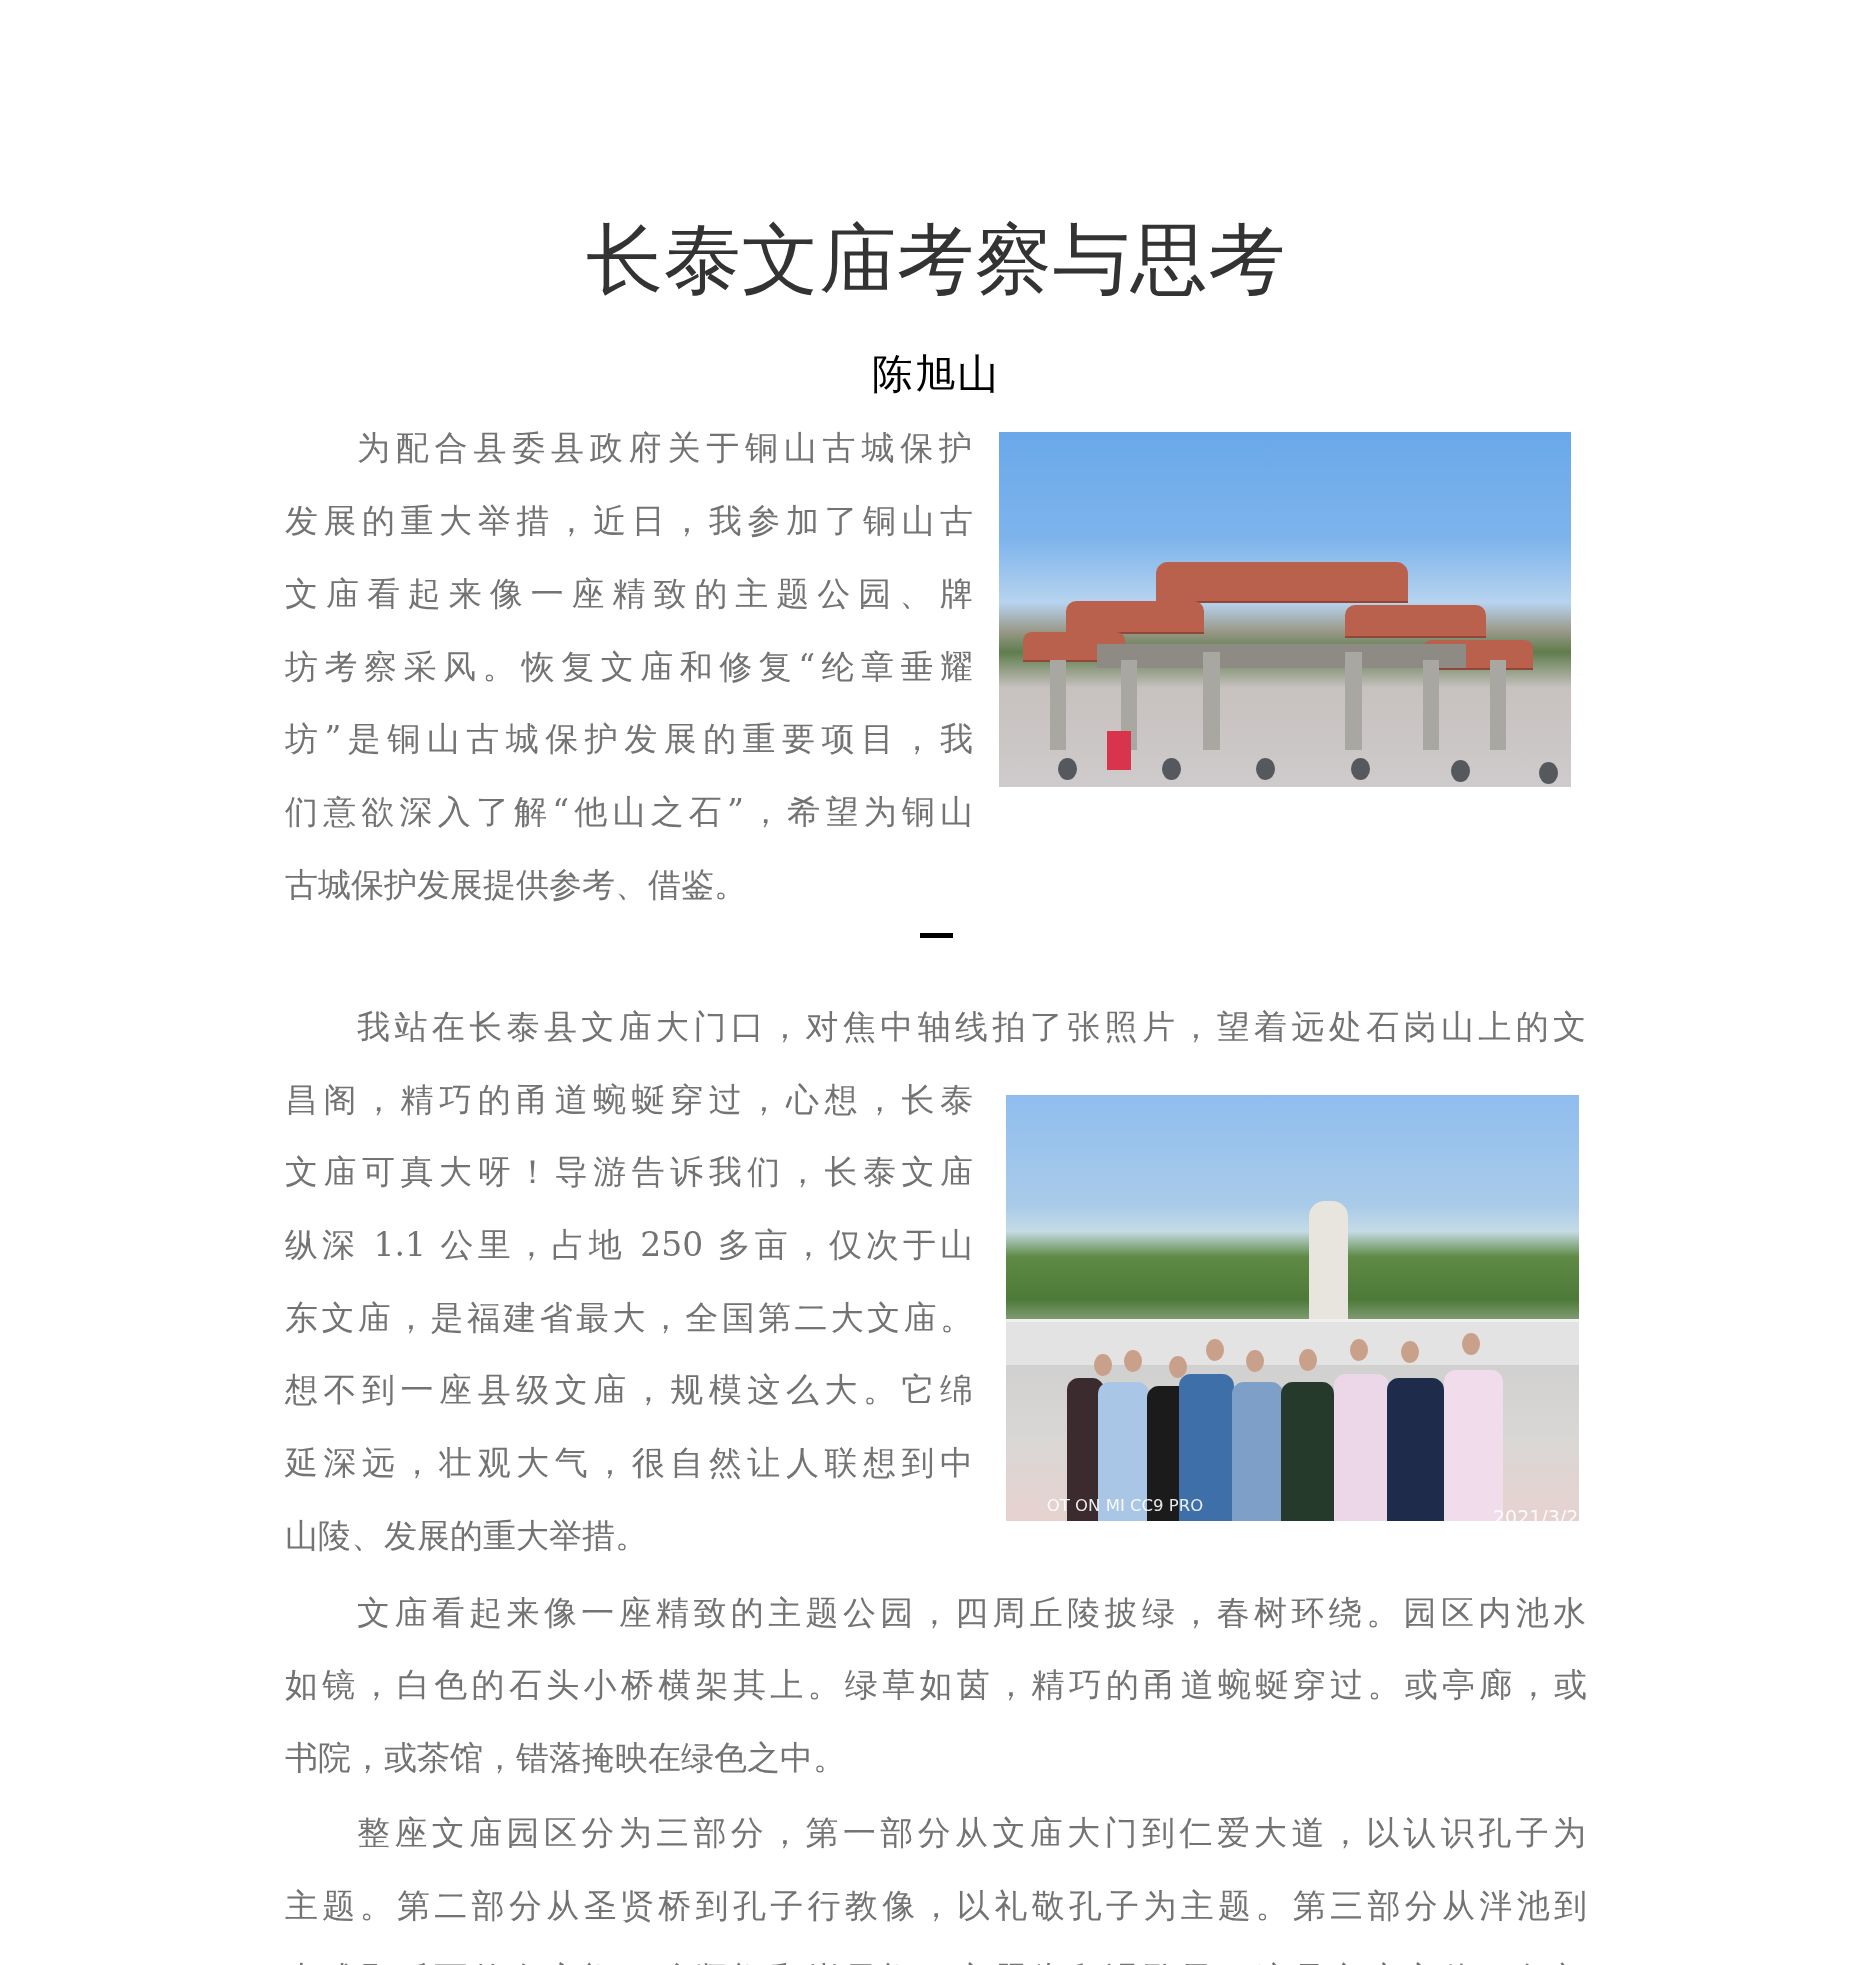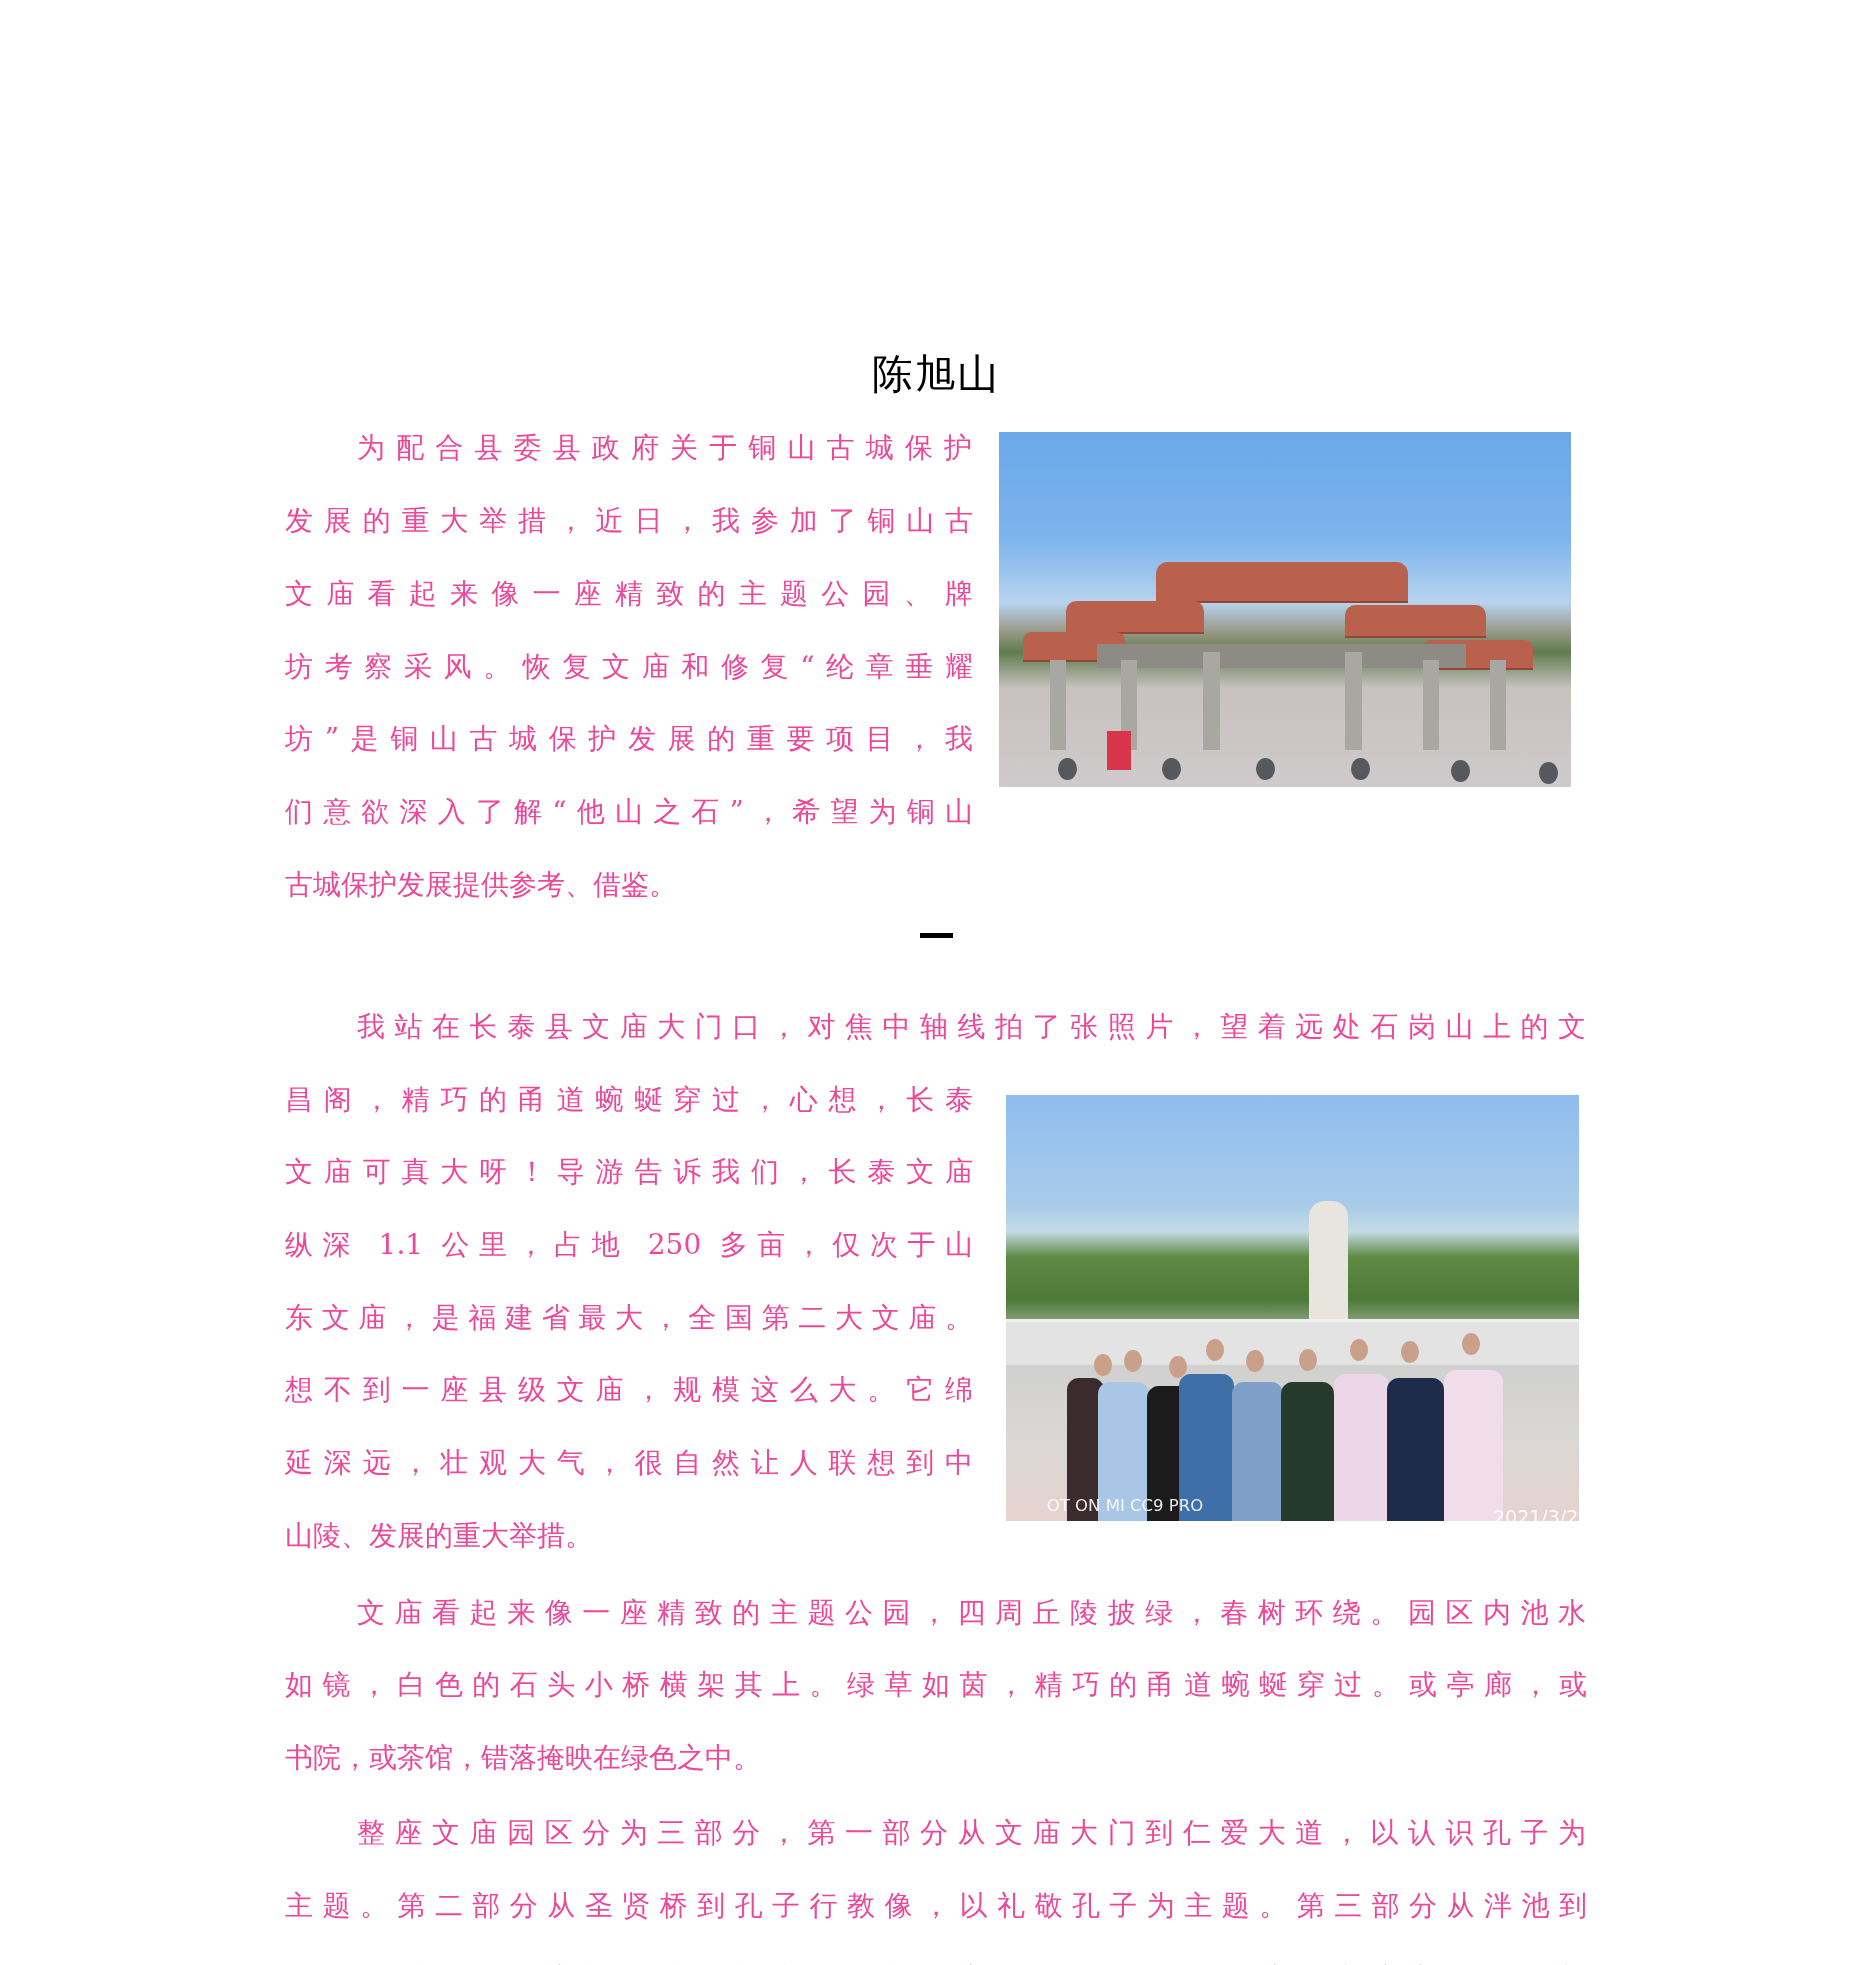--- a/index.html
+++ b/index.html
@@ -11,21 +11,21 @@
     font-size: 77px; line-height: 79px; color: #333333; letter-spacing: 0.8px;
   }
   .author {
     position: absolute; left: 0; width: 1872px; top: 351px;
     text-align: center; font-family: "DejaVu Serif", "Liberation Serif", serif;
     font-size: 41px; line-height: 47px; color: #000000; letter-spacing: 1.6px;
   }
   .line {
     position: absolute; left: 285px; height: 39px;
     font-family: "DejaVu Serif", "Liberation Serif", serif;
-    font-size: 28px; line-height: 39px; color: #ec4899;
+    font-size: 33px; line-height: 39px; color: #737373;
     white-space: nowrap; letter-spacing: 0px;
   }
   .line.narrow { width: 688px; text-align-last: justify; text-align: justify; }
   .line.full { width: 1302px; text-align-last: justify; text-align: justify; }
   .line.last { text-align-last: left; }
   .line.indent { left: 357px; }
   .line.indent.narrow { width: 615px; }
   .line.indent.full { width: 1229px; }
   .section-num {
     position: absolute; left: 920px; top: 933px; width: 33px; height: 4.7px; background: #000000;
@@ -43,20 +43,21 @@
   .head { position: absolute; width: 18px; height: 22px; border-radius: 50%; background: #c9a08a; }
   .statue { position: absolute; background: #e8e4de; border-radius: 15.7px 15.7px 3.1px 3.1px; }
   .railing { position: absolute; background: #e3e3e3; border-top: 3.1px solid #f0f0f0; }
   .watermark { position: absolute; color: #ffffff; font-family: "DejaVu Sans", sans-serif; opacity: 0.9; white-space: nowrap; }
 </style>
 </head>
 <body>
 
 <div class="page">
 
+  <div class="title">长泰文庙考察与思考</div>
   <div class="author">陈旭山</div>
 
   <div>
     <div class="line narrow indent" style="top:428px">为配合县委县政府关于铜山古城保护</div>
     <div class="line narrow" style="top:501px">发展的重大举措，近日，我参加了铜山古</div>
     <div class="line narrow" style="top:574px">文庙看起来像一座精致的主题公园、牌</div>
     <div class="line narrow" style="top:647px">坊考察采风。恢复文庙和修复“纶章垂耀</div>
     <div class="line narrow" style="top:719px">坊”是铜山古城保护发展的重要项目，我</div>
     <div class="line narrow" style="top:792px">们意欲深入了解“他山之石”，希望为铜山</div>
     <div class="line narrow last" style="top:865px">古城保护发展提供参考、借鉴。</div>

